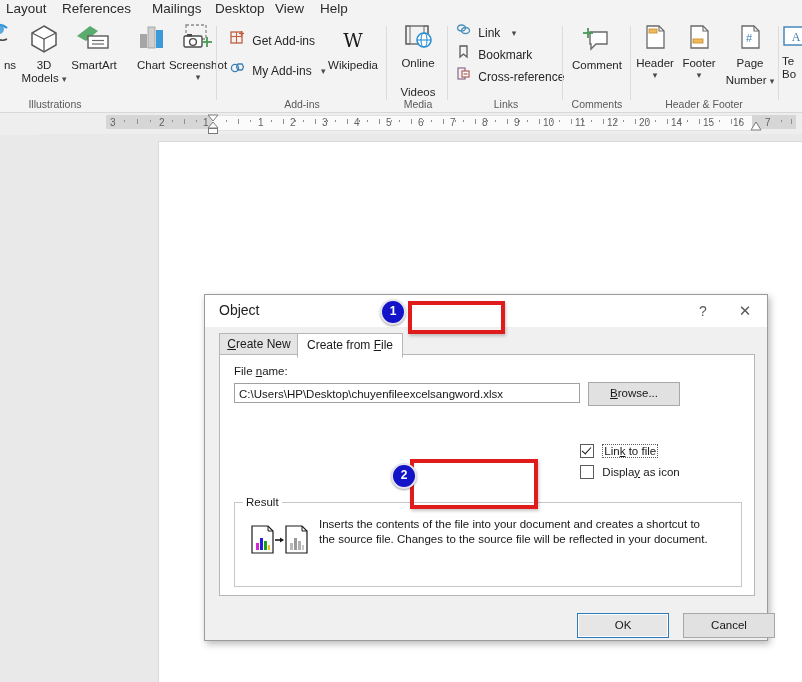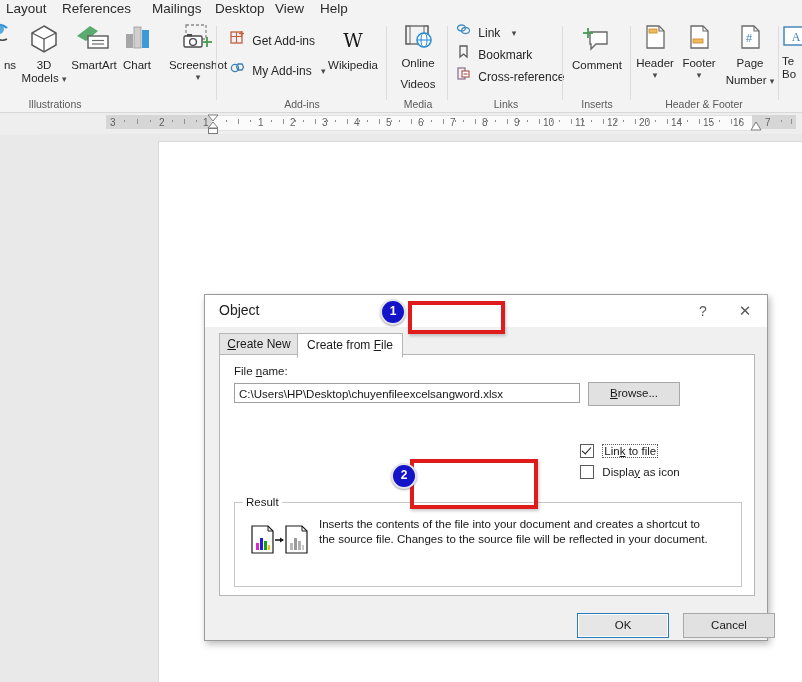--- a/index.html
+++ b/index.html
@@ -241,21 +241,21 @@
           <svg width="40" height="32" viewBox="0 0 40 32">
             <path d="M3 14 L16 4 L24 9 L12 19 Z" fill="#5aab6e"></path>
             <rect x="14" y="14" width="20" height="12" fill="#ffffff" stroke="#5a5a5a" stroke-width="1.4"></rect>
             <line x1="18" y1="18.5" x2="30" y2="18.5" stroke="#6a6a6a" stroke-width="1.2"></line>
             <line x1="18" y1="22" x2="30" y2="22" stroke="#6a6a6a" stroke-width="1.2"></line>
           </svg>
         </span>
         <span class="lbl">SmartArt</span>
       </div>
 
-      <div class="bigbtn" style="left:117px;width:40px">
+      <div class="bigbtn" style="left:131px;width:40px">
         <span class="ico">
           <svg width="34" height="32" viewBox="0 0 34 32">
             <rect x="6" y="12" width="7" height="14" fill="#a6a6a6"></rect>
             <rect x="14" y="5" width="7" height="21" fill="#cfcfcf" stroke="#9a9a9a" stroke-width=".8"></rect>
             <rect x="22" y="8" width="7" height="18" fill="#3d9ad8"></rect>
           </svg>
         </span>
         <span class="lbl">Chart</span>
       </div>
 
@@ -322,21 +322,21 @@
           <svg width="34" height="30" viewBox="0 0 34 30">
             <rect x="5" y="4" width="22" height="18" fill="none" stroke="#6a6a6a" stroke-width="1.4"></rect>
             <rect x="5" y="4" width="4" height="18" fill="none" stroke="#6a6a6a" stroke-width="1"></rect>
             <rect x="23" y="4" width="4" height="18" fill="none" stroke="#6a6a6a" stroke-width="1"></rect>
             <circle cx="23" cy="18" r="7" fill="#ffffff" stroke="#2b8fd4" stroke-width="1.6"></circle>
             <ellipse cx="23" cy="18" rx="3" ry="7" fill="none" stroke="#2b8fd4" stroke-width="1.1"></ellipse>
             <line x1="16" y1="18" x2="30" y2="18" stroke="#2b8fd4" stroke-width="1.1"></line>
           </svg>
         </span>
         <span class="lbl">Online</span>
-        <span class="lbl" style="margin-top:8px">Videos</span>
+        <span class="lbl" style="margin-top:16px">Videos</span>
       </div>
       <div class="grp-label" style="left:0;width:56px">Media</div>
     </div>
     <div class="grp-sep" style="left:447px"></div>
 
     <div class="grp" style="left:452px;width:108px">
       <div class="smallbtn" style="left:4px;top:2px">
         <span class="si">
           <svg width="15" height="15" viewBox="0 0 15 15">
             <ellipse cx="5.5" cy="6" rx="4" ry="3" fill="none" stroke="#4a8fbd" stroke-width="1.3"></ellipse>
@@ -375,21 +375,21 @@
       <div class="bigbtn" style="left:3px;top:6px">
         <span class="ico">
           <svg width="34" height="28" viewBox="0 0 34 28">
             <path d="M10 6 h17 v12 h-11 l-5 5 v-5 h-1 Z" fill="#ffffff" stroke="#6a6a6a" stroke-width="1.4"></path>
             <line x1="8" y1="2" x2="8" y2="12" stroke="#4a9a55" stroke-width="1.8"></line>
             <line x1="3" y1="7" x2="13" y2="7" stroke="#4a9a55" stroke-width="1.8"></line>
           </svg>
         </span>
         <span class="lbl">Comment</span>
       </div>
-      <div class="grp-label" style="left:0;width:62px">Inserts</div>
+      <div class="grp-label" style="left:0;width:62px">Comments</div>
     </div>
     <div class="grp-sep" style="left:630px"></div>
 
     <div class="grp" style="left:634px;width:140px">
       <div class="bigbtn" style="left:-2px;top:4px;width:46px">
         <span class="ico">
           <svg width="30" height="28" viewBox="0 0 30 28">
             <path d="M7 2 h12 l5 5 v17 h-17 Z" fill="#ffffff" stroke="#6a6a6a" stroke-width="1.3"></path>
             <path d="M19 2 v5 h5" fill="none" stroke="#6a6a6a" stroke-width="1.1"></path>
             <rect x="9" y="5" width="8" height="4" fill="#f0b95a" stroke="#c99236" stroke-width=".9"></rect>

